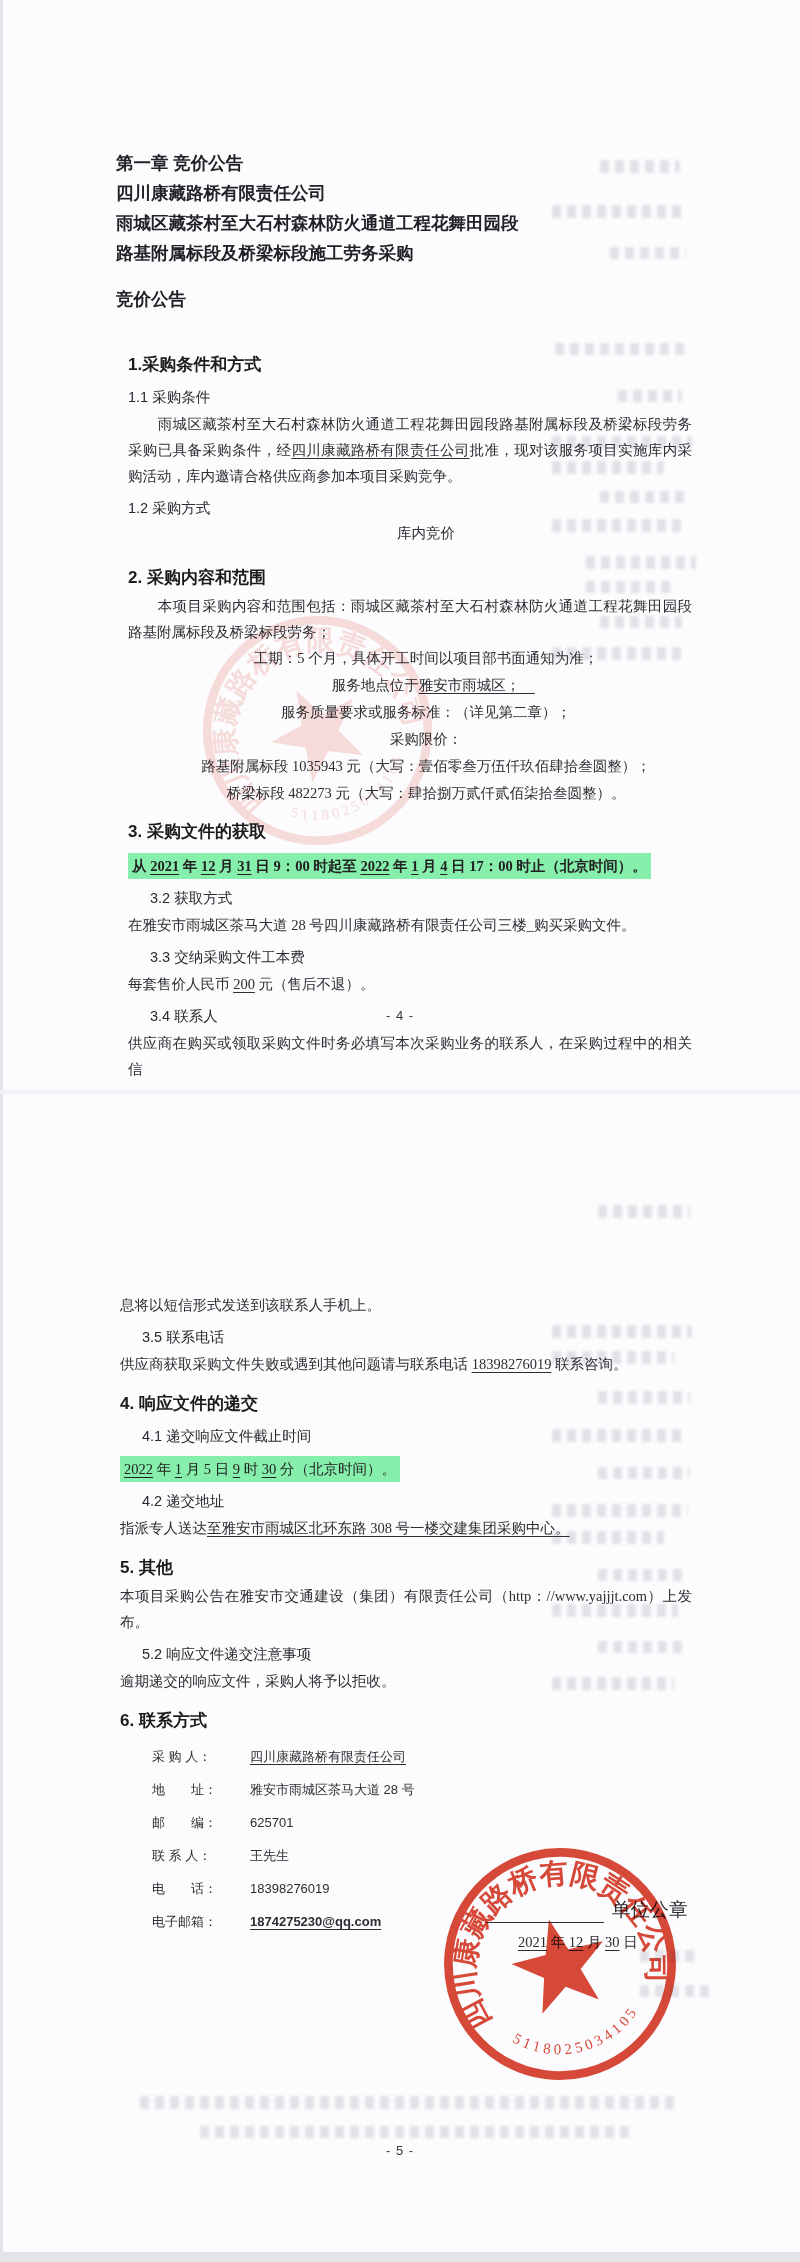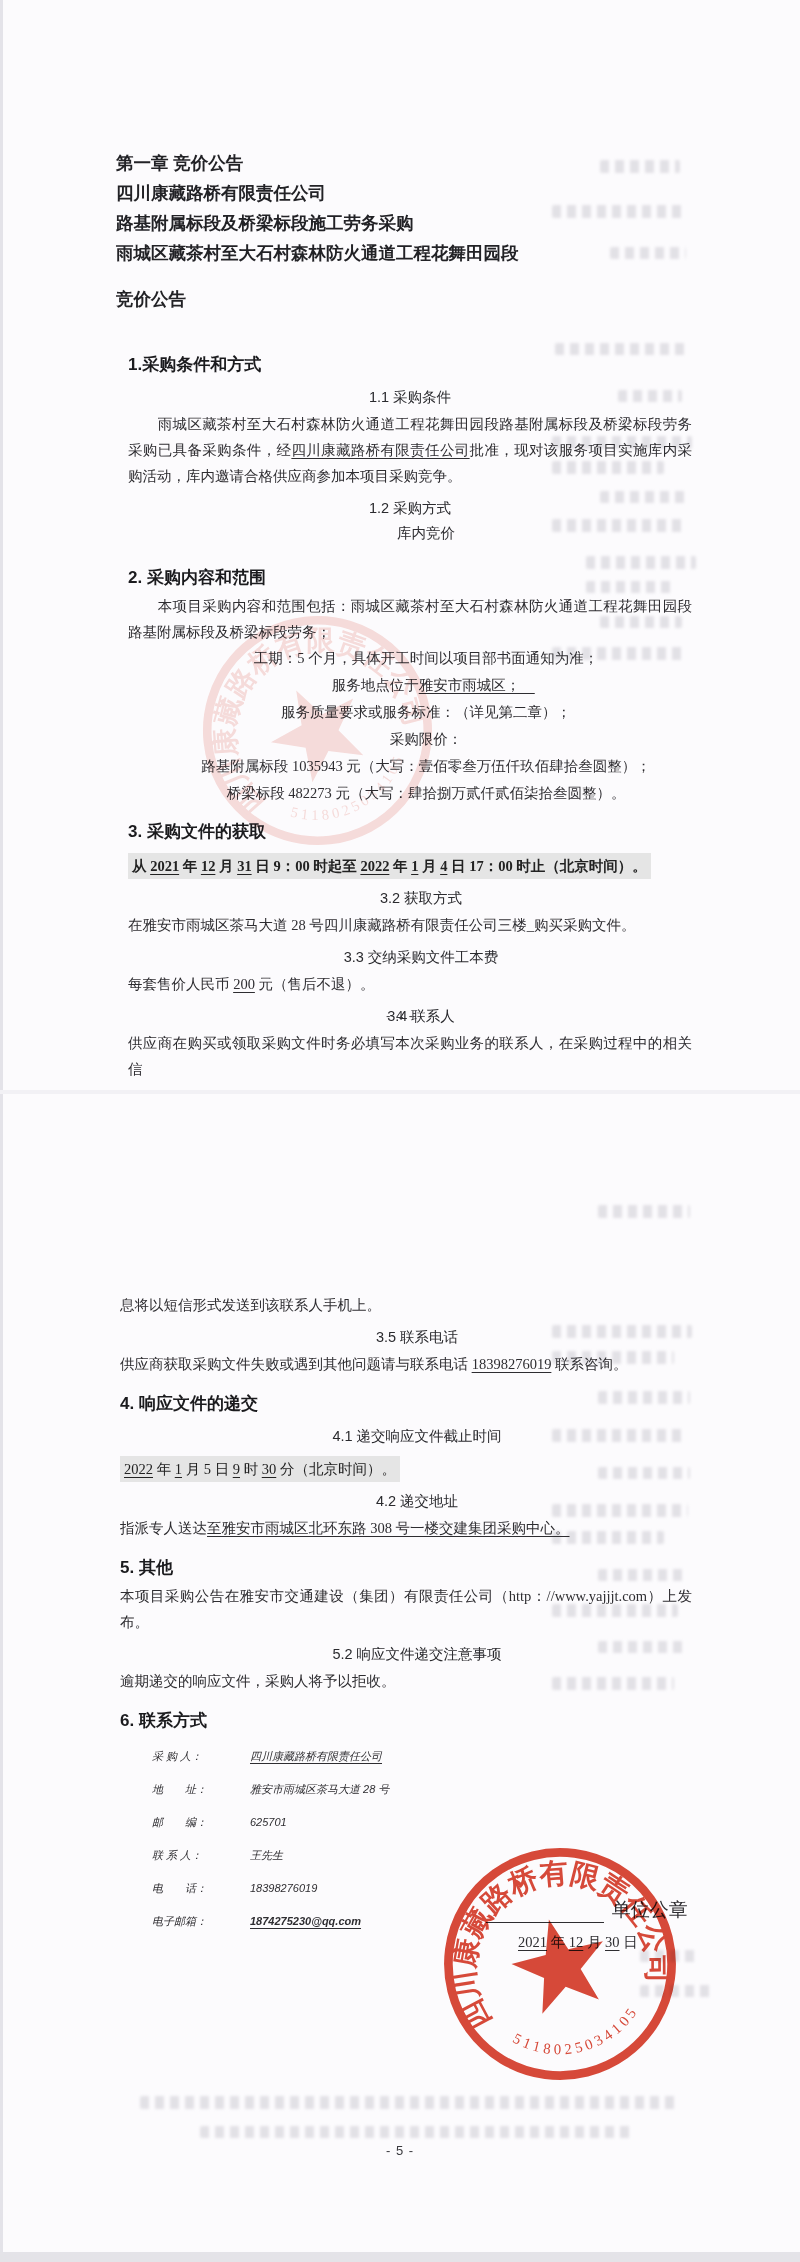--- a/index.html
+++ b/index.html
@@ -30,35 +30,35 @@
     font-family:"Liberation Sans","DejaVu Sans",sans-serif;
     font-weight:700;font-size:17px;line-height:26px;color:#1b1b1e;
   }
   .h1{margin-top:38px;}
   .h2{margin-top:18px;}
   .h3{margin-top:12px;}
   .hmid{margin-top:14px;}
 
   .sub{
     font-family:"Liberation Sans","DejaVu Sans",sans-serif;
-    font-size:14.5px;line-height:24px;color:#2a2a2e;margin-top:7px;text-align:center;
+    font-size:14.5px;line-height:24px;color:#2a2a2e;margin-top:7px;
   }
   .ind{margin-left:22px;}
 
   .para{font-size:14.5px;line-height:26px;margin-top:2px;text-align:justify;color:#2e2d31;}
   .item{font-size:14.5px;line-height:27px;margin-left:32px;color:#2e2d31;text-align:center;}
 
   .hl{
-    display:inline-block;background:#e5e5e5;padding:1px 4px;
+    display:inline-block;background:#86efac;padding:1px 4px;
     font-size:14.5px;line-height:24px;margin-top:8px;font-weight:700;color:#222;
   }
   .hl.normal{font-weight:400;}
   .u{text-decoration:underline;text-underline-offset:3px;}
 
-  .contact{margin-top:6px;margin-left:32px;font-size:11px;font-style:italic;}
+  .contact{margin-top:6px;margin-left:32px;font-size:13px;}
   .crow{display:flex;line-height:33px;font-family:"Liberation Sans","DejaVu Sans",sans-serif;}
   .crow .lab{width:98px;flex:none;}
   .crow.u-val .val{text-decoration:underline;text-underline-offset:3px;}
   .crow.pad-val .val{padding-right:42px;}
   .crow.bold-val .val{font-weight:700;}
 
   .seal-caption{position:absolute;top:812px;left:486px;font-size:19px;white-space:nowrap;}
   .sig-line{display:inline-block;width:118px;height:14px;border-bottom:1.5px solid #2e2d31;margin-right:3px;vertical-align:bottom;}
   .seal-date{position:absolute;top:848px;left:518px;font-size:14.5px;white-space:nowrap;}
 
@@ -116,22 +116,22 @@
 <div class="bleed" style="left:640px;top:1985px;width:70px;height:12px;"></div>
 <div class="bleed" style="left:140px;top:2096px;width:540px;height:13px;"></div>
 <div class="bleed" style="left:200px;top:2126px;width:430px;height:12px;"></div>
 
 <div class="page p1">
   <div class="inner">
 
     <div class="titles">
       <div>第一章  竞价公告</div>
       <div>四川康藏路桥有限责任公司</div>
+      <div>雨城区藏茶村至大石村森林防火通道工程花舞田园段</div>
       <div>路基附属标段及桥梁标段施工劳务采购</div>
-      <div>雨城区藏茶村至大石村森林防火通道工程花舞田园段</div>
       <div class="t-last">竞价公告</div>
     </div>
 
     <div class="heading h1">1.采购条件和方式</div>
     <div class="sub">1.1 采购条件</div>
     <div class="para"><span>　　雨城区藏茶村至大石村森林防火通道工程花舞田园段路基附属标段及桥梁标段劳务采购已具备采购条件，经</span><span class="u">四川康藏路桥有限责任公司</span><span>批准，现对该服务项目实施库内采购活动，库内邀请合格供应商参加本项目采购竞争。</span></div>
     <div class="sub">1.2 采购方式</div>
     <div class="item">库内竞价</div>
 
     <div class="heading h2">2. 采购内容和范围</div>

